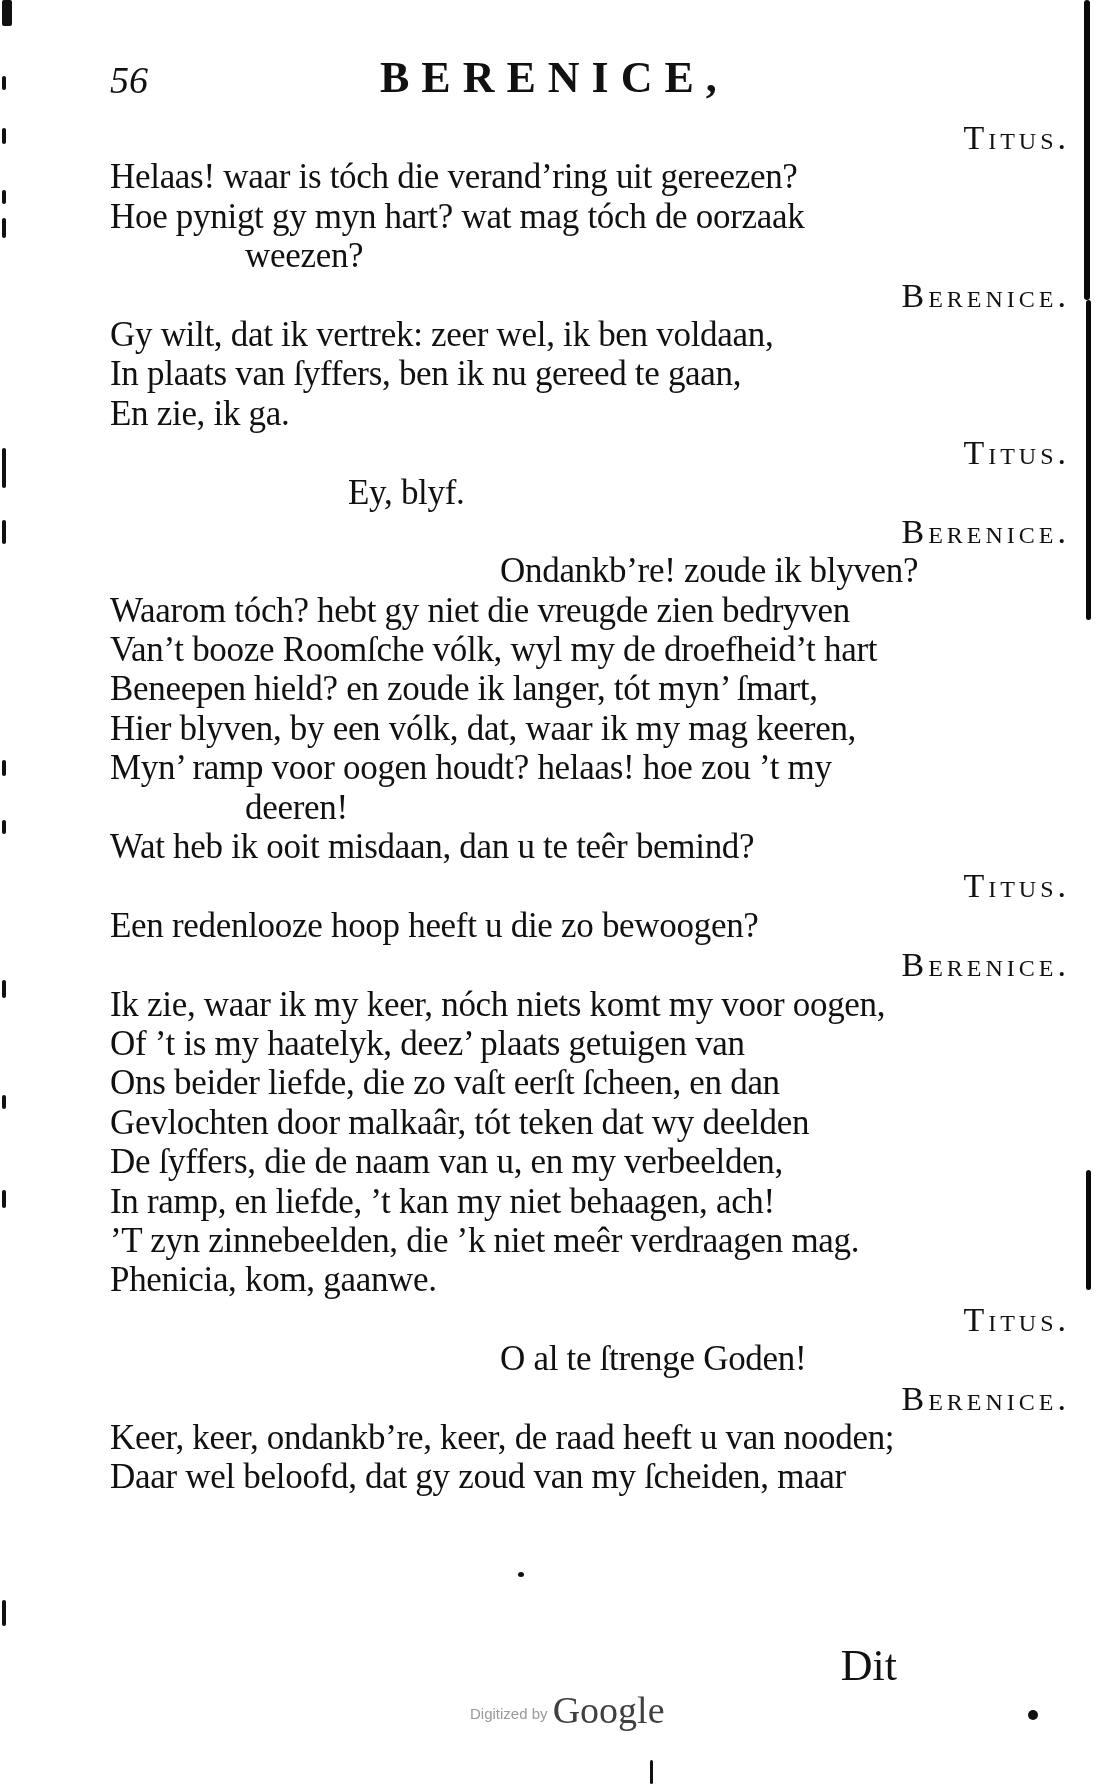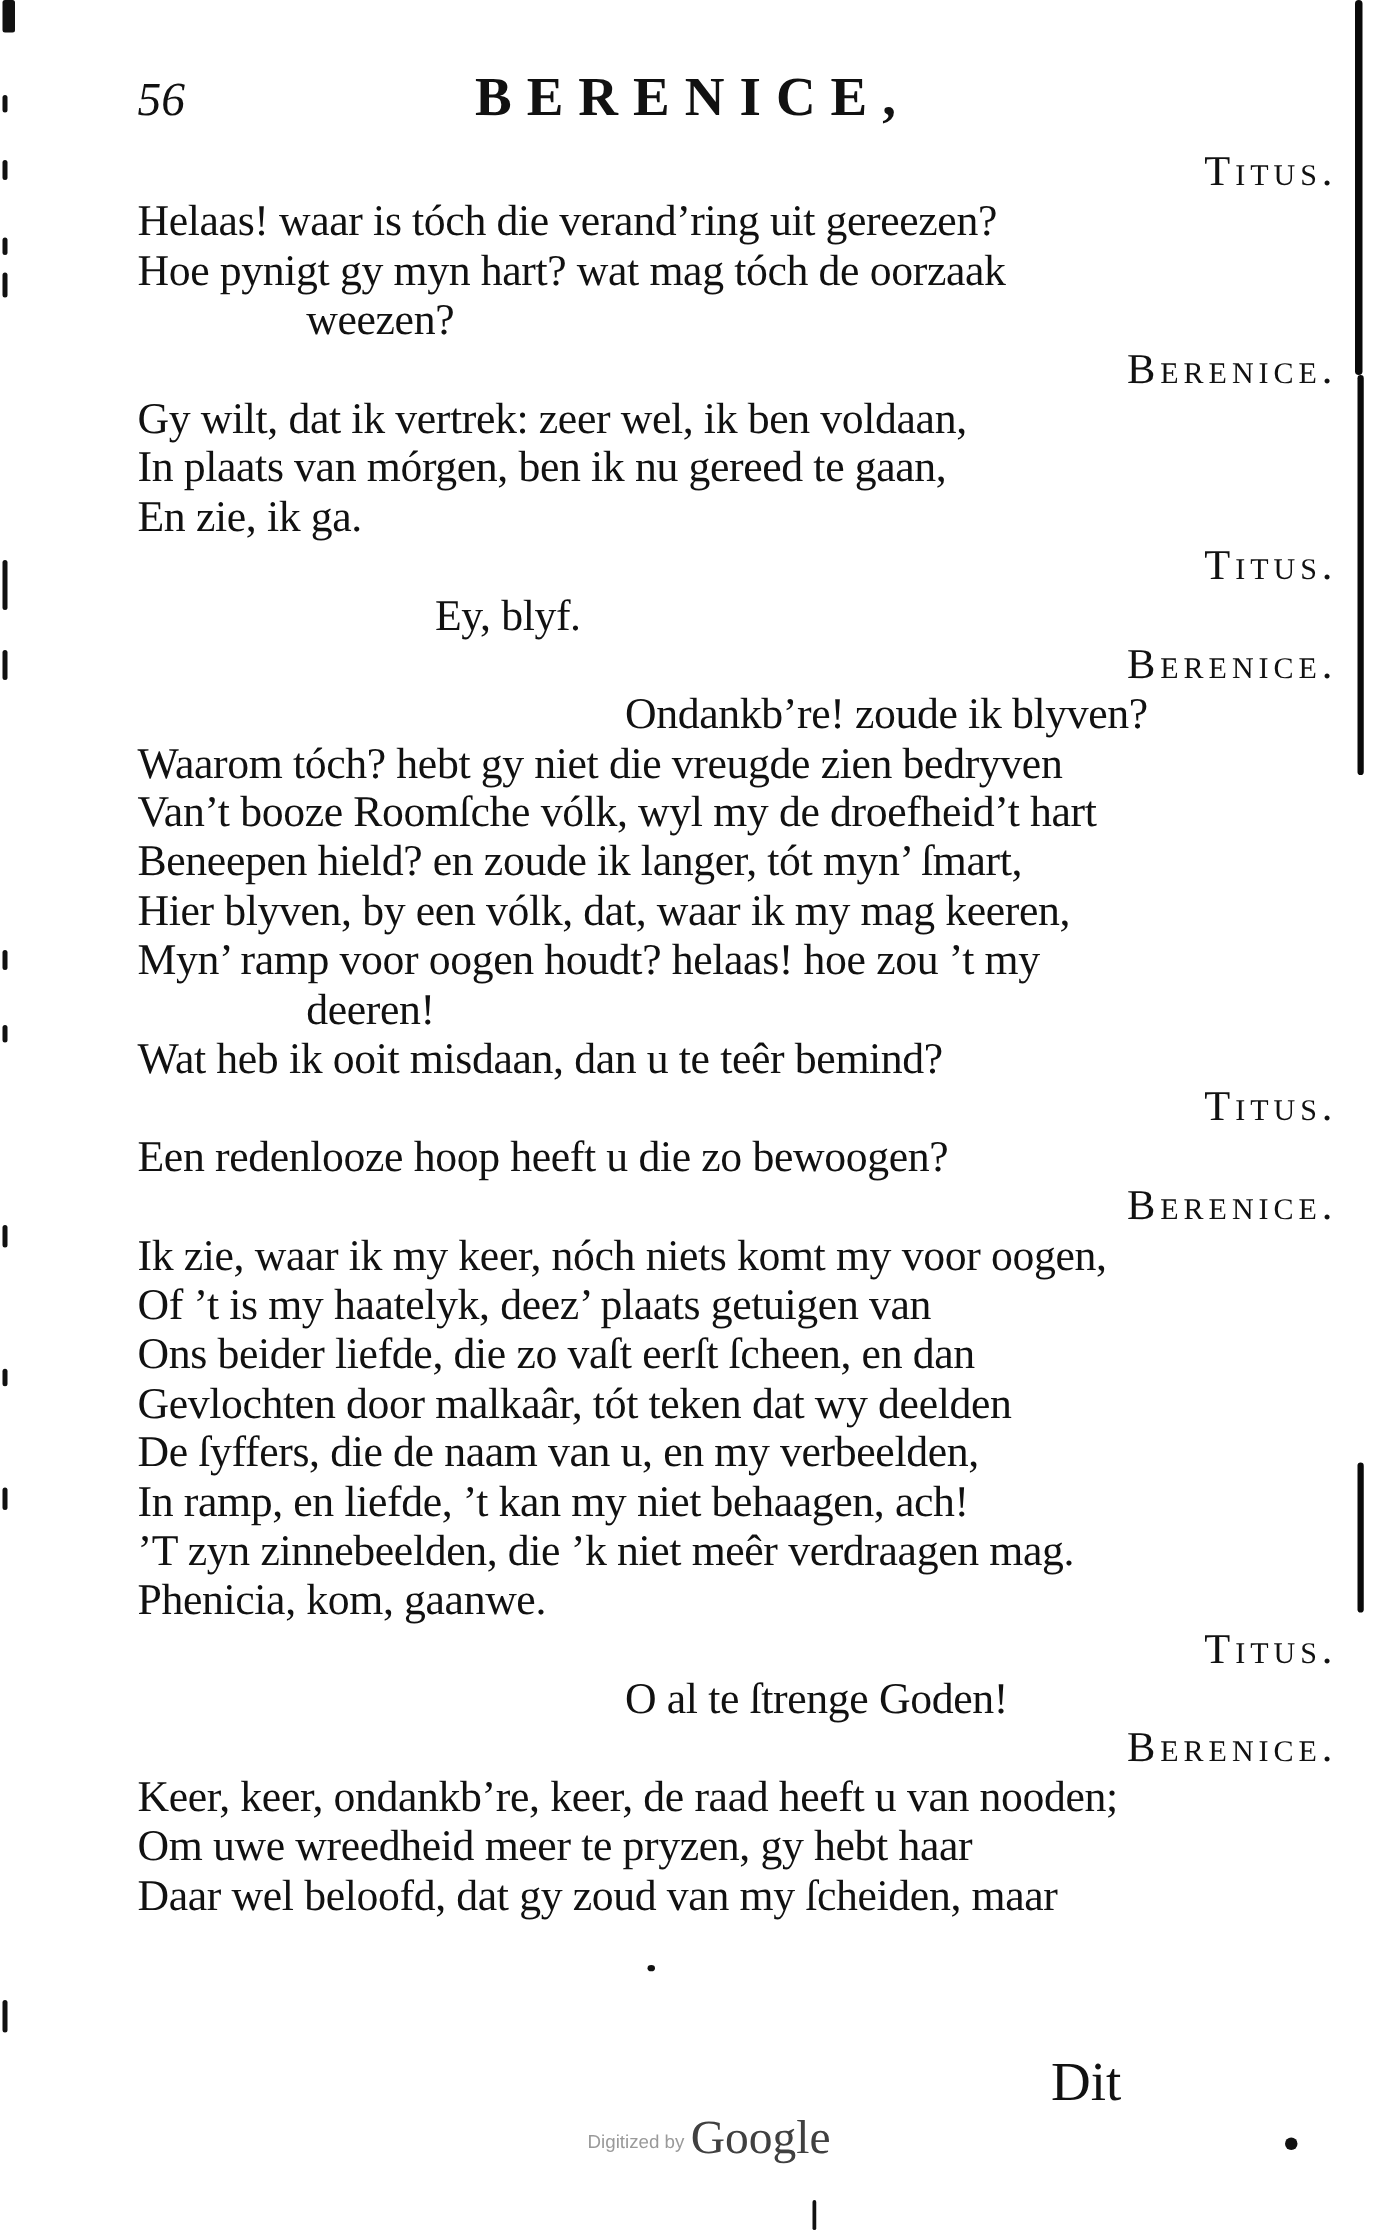--- a/index.html
+++ b/index.html
@@ -140,21 +140,21 @@
     <span class="running-title">BERENICE,</span>
   </div>
 
   <div class="text-block" id="text-block">
       <div class="line speaker titus">Titus.</div>
       <div class="line">Helaas! waar is tóch die verand’ring uit gereezen?</div>
       <div class="line">Hoe pynigt gy myn hart? wat mag tóch de oorzaak</div>
       <div class="line indent-1">weezen?</div>
       <div class="line speaker berenice">Berenice.</div>
       <div class="line">Gy wilt, dat ik vertrek: zeer wel, ik ben voldaan,</div>
-      <div class="line">In plaats van mórgen, ben ik nu gereed te gaan,</div>
+      <div class="line">In plaats van ſyffers, ben ik nu gereed te gaan,</div>
       <div class="line">En zie, ik ga.</div>
       <div class="line speaker titus">Titus.</div>
       <div class="line indent-2">Ey, blyf.</div>
       <div class="line speaker berenice">Berenice.</div>
       <div class="line indent-3">Ondankb’re! zoude ik blyven?</div>
       <div class="line">Waarom tóch? hebt gy niet die vreugde zien bedryven</div>
       <div class="line">Van’t booze Roomſche vólk, wyl my de droefheid’t hart</div>
       <div class="line">Beneepen hield? en zoude ik langer, tót myn’ ſmart,</div>
       <div class="line">Hier blyven, by een vólk, dat, waar ik my mag keeren,</div>
       <div class="line">Myn’ ramp voor oogen houdt? helaas! hoe zou ’t my</div>
@@ -168,21 +168,20 @@
       <div class="line">Ons beider liefde, die zo vaſt eerſt ſcheen, en dan</div>
       <div class="line">Gevlochten door malkaâr, tót teken dat wy deelden</div>
       <div class="line">De ſyffers, die de naam van u, en my verbeelden,</div>
       <div class="line">In ramp, en liefde, ’t kan my niet behaagen, ach!</div>
       <div class="line">’T zyn zinnebeelden, die ’k niet meêr verdraagen mag.</div>
       <div class="line">Phenicia, kom, gaanwe.</div>
       <div class="line speaker titus">Titus.</div>
       <div class="line indent-3">O al te ſtrenge Goden!</div>
       <div class="line speaker berenice">Berenice.</div>
       <div class="line">Keer, keer, ondankb’re, keer, de raad heeft u van nooden;</div>
-      <div class="line">Om uwe wreedheid meer te pryzen, gy hebt haar</div>
       <div class="line">Daar wel beloofd, dat gy zoud van my ſcheiden, maar</div>
     </div>
 
   <div class="catchword">Dit</div>
 
   <div class="speck" style="left:1028px;top:1710px;width:10px;height:10px;"></div>
   <div class="speck" style="left:518px;top:1572px;width:6px;height:5px;"></div>
   <div class="speck" style="left:650px;top:1760px;width:3px;height:24px;border-radius:2px;"></div>
 
   <div class="watermark">

